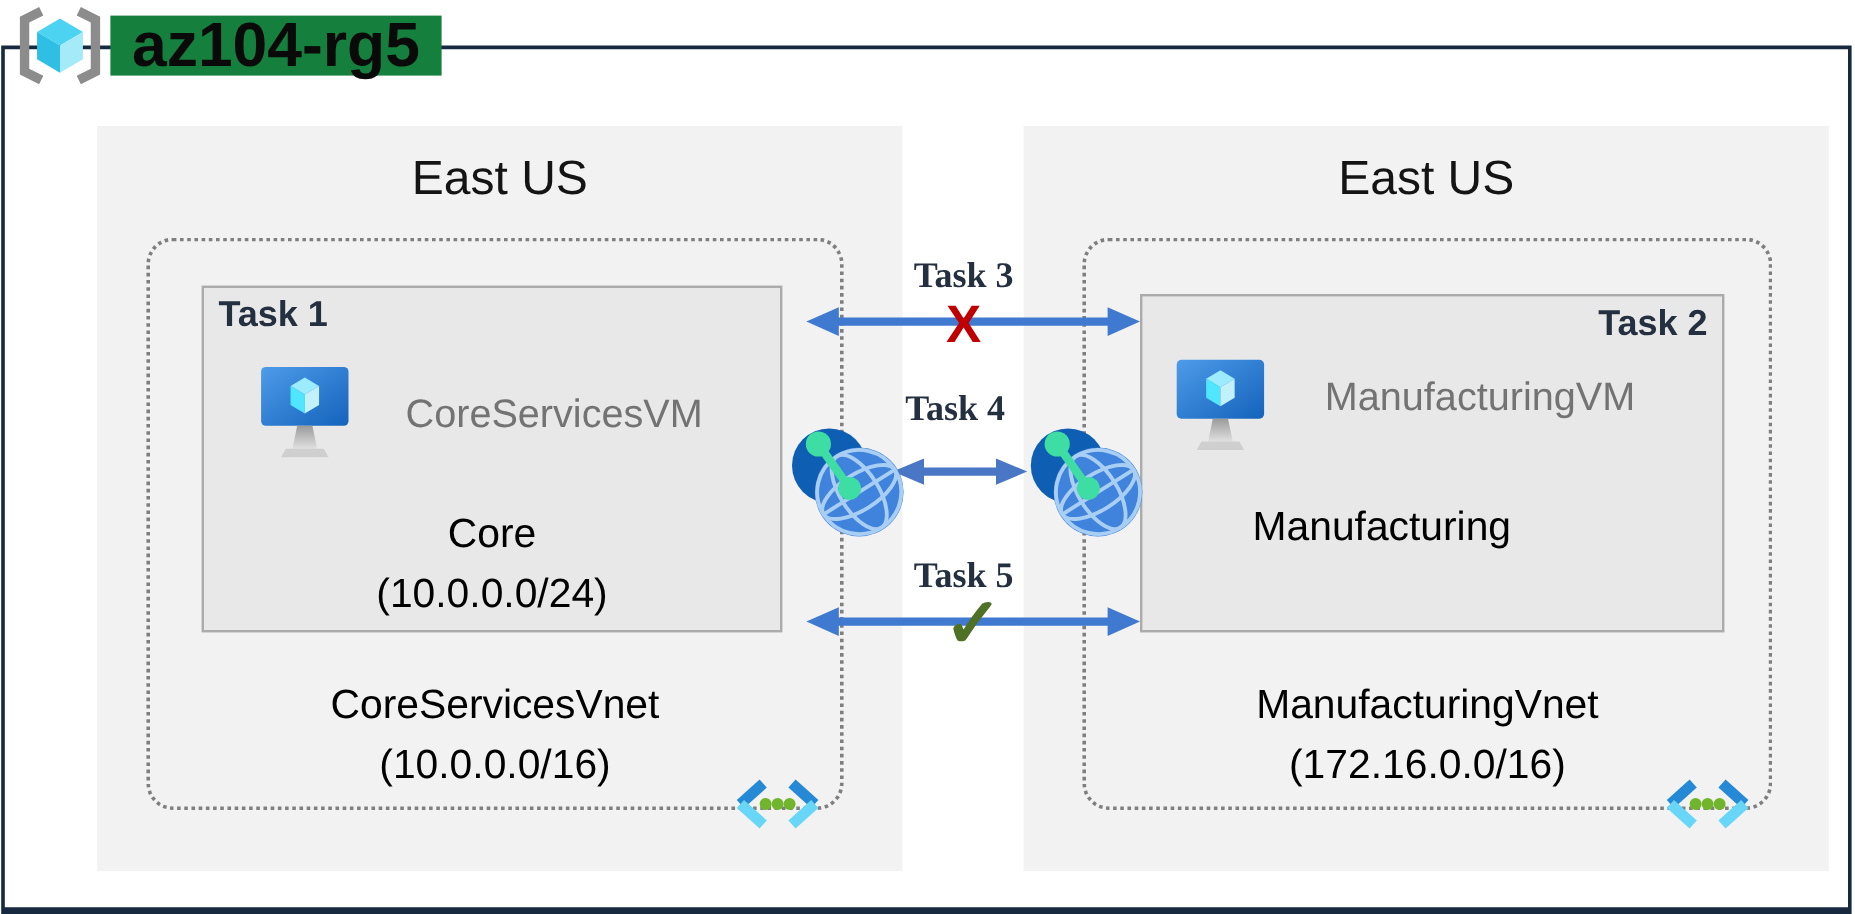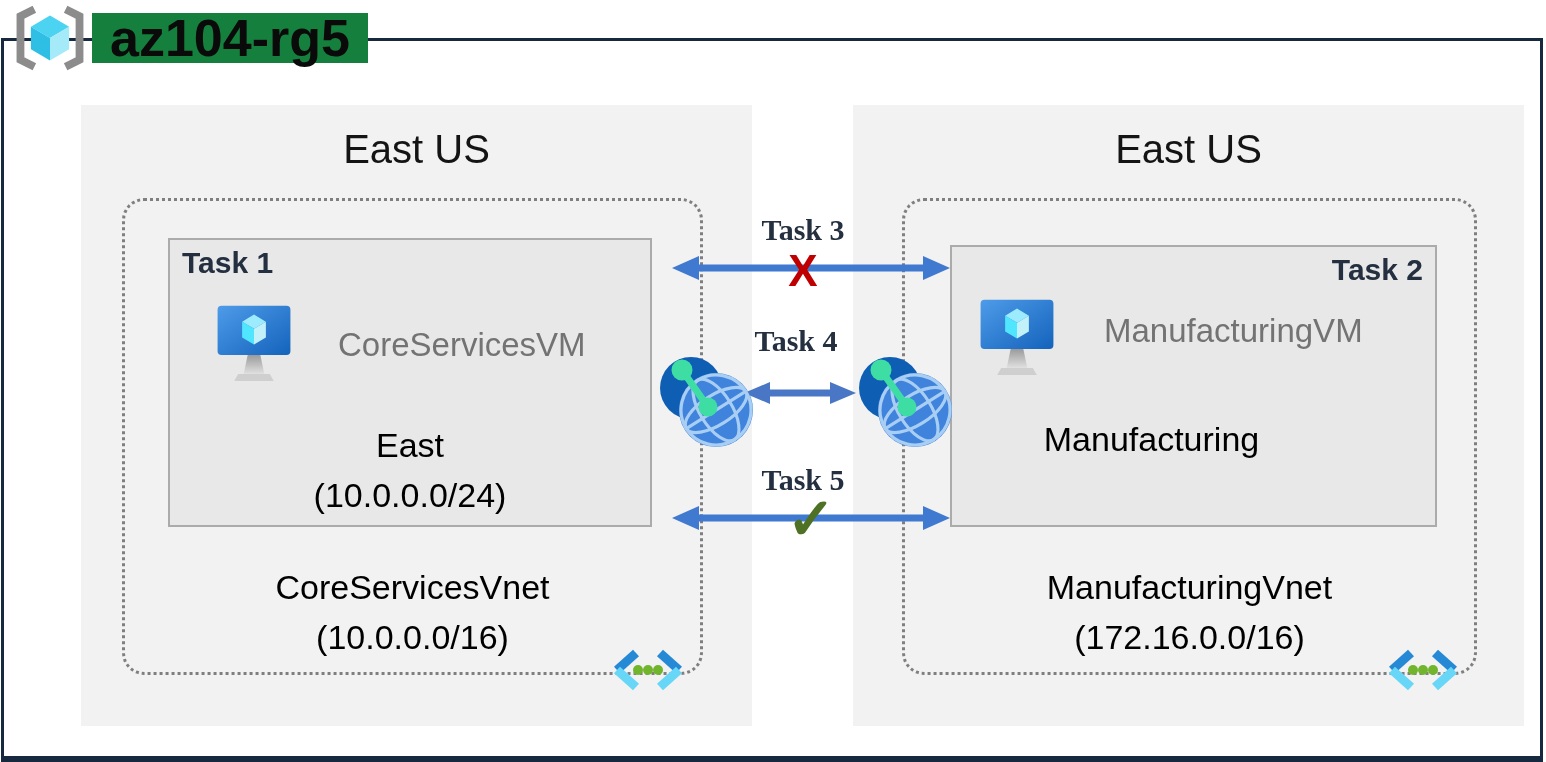--- a/index.html
+++ b/index.html
@@ -157,21 +157,21 @@
     <rect x="2" y="2" width="92" height="62" rx="5" fill="url(#vmg2)"></rect>
     <polygon points="48,13 63,22 48,31 33,22" fill="#9CEBFF"></polygon>
     <polygon points="33,22 48,31 48,51 33,42" fill="#50E6FF"></polygon>
     <polygon points="48,31 63,22 63,42 48,51" fill="#C3F1FA"></polygon>
     <polygon points="40,64 56,64 61,88 35,88" fill="url(#stg2)"></polygon>
     <polygon points="28,88 68,88 73,97 23,97" fill="#CFCFCF"></polygon>
   </svg>
   <div class="vm-label" id="vm-right-label">ManufacturingVM</div>
 
   <div class="two-line" id="subnet-left-name">
-    <div>East</div>
+    <div>Core</div>
     <div>(10.0.0.0/24)</div>
   </div>
   <div class="two-line" id="subnet-right-name">
     <div>Manufacturing</div>
   </div>
   <div class="two-line" id="vnet-left-name">
     <div>CoreServicesVnet</div>
     <div>(10.0.0.0/16)</div>
   </div>
   <div class="two-line" id="vnet-right-name">

